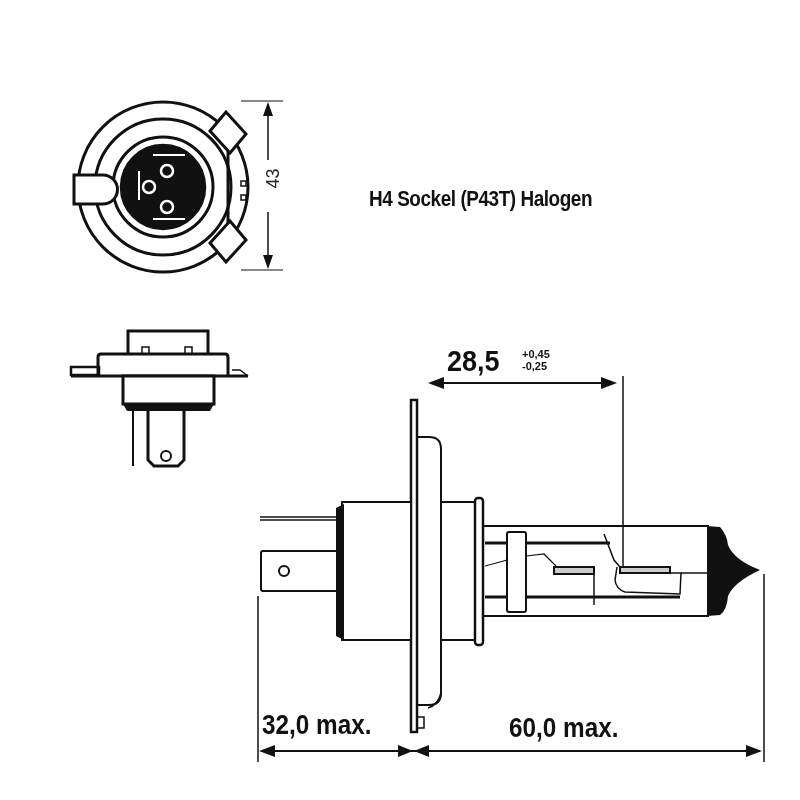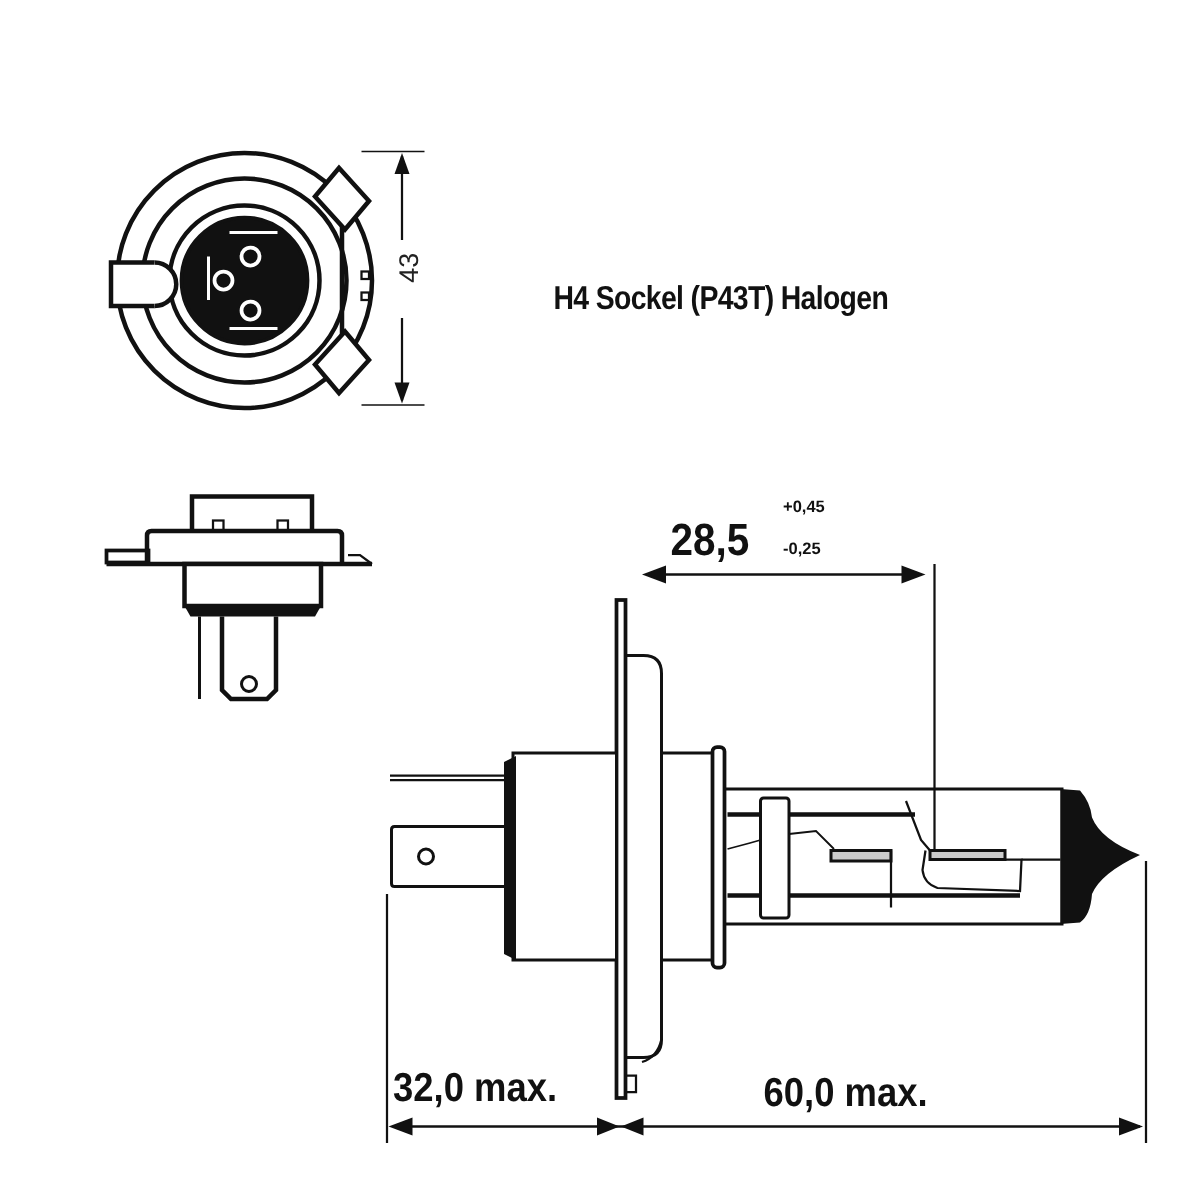--- a/index.html
+++ b/index.html
@@ -2,21 +2,21 @@
 <html><head>
 <meta charset="utf-8">
 <style>
   html, body { margin:0; padding:0; background:#ffffff; }
   body { width:800px; height:800px; position:relative; overflow:hidden; font-family:"Liberation Sans", sans-serif; }
   svg { position:absolute; left:0; top:0; }
   .title { position:absolute; left:369px; top:186px; font-family:"Liberation Sans", sans-serif; font-weight:bold; font-size:22px; color:#111; letter-spacing:-0.5px; transform:scaleX(0.86); transform-origin:left top; white-space:nowrap; }
   .dim-43 { position:absolute; left:258px; top:168px; font-family:"Liberation Sans", sans-serif; font-size:18px; color:#222; transform:rotate(-90deg); transform-origin:center; width:30px; text-align:center; }
   .dim-main { position:absolute; left:447px; top:344px; font-family:"Liberation Sans", sans-serif; font-weight:bold; font-size:30px; color:#111; transform:scaleX(0.9); transform-origin:left top; }
   .tol { position:absolute; left:522px; font-family:"Liberation Sans", sans-serif; font-weight:bold; font-size:11px; color:#111; line-height:11px; }
-  .tol-plus { top:333px; }
+  .tol-plus { top:349px; }
   .tol-minus { top:361px; }
   .dim-left { position:absolute; left:262px; top:710px; font-family:"Liberation Sans", sans-serif; font-weight:bold; font-size:27px; color:#111; transform:scaleX(0.9); transform-origin:left top; white-space:nowrap; }
   .dim-right { position:absolute; left:509px; top:713px; font-family:"Liberation Sans", sans-serif; font-weight:bold; font-size:27px; color:#111; transform:scaleX(0.9); transform-origin:left top; white-space:nowrap; }
 </style>
 </head>
 <body>
 
 <svg width="800" height="800" viewBox="0 0 800 800">
   <g stroke="#111" fill="none" stroke-width="2.5">
 

